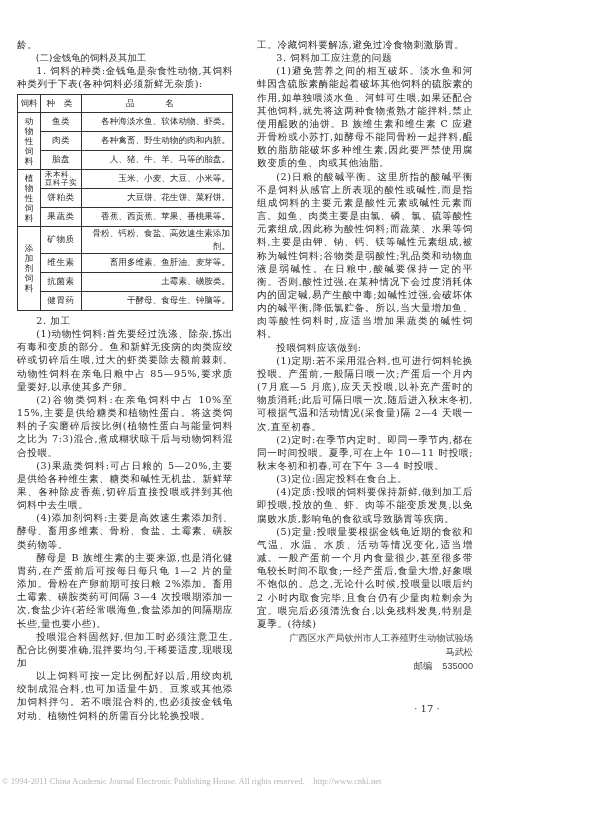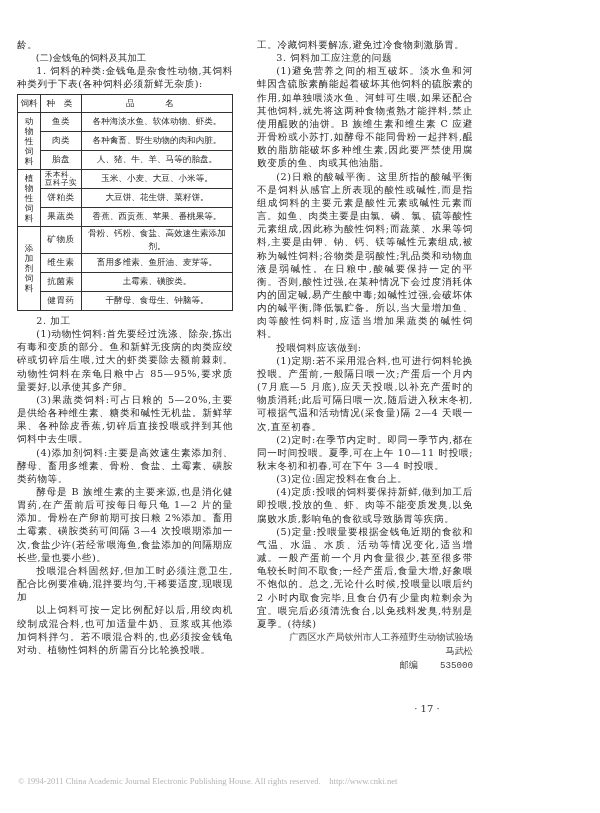--- a/index.html
+++ b/index.html
@@ -13,25 +13,25 @@
   .p { margin: 0; text-align: justify; text-indent: 2em; letter-spacing: 0.6px; }
   .p.noindent { text-indent: 0; }
   .h { margin: 0; text-indent: 2em; font-family: "DejaVu Sans", "Liberation Sans", sans-serif; font-size: 9.4px; color: #333; }
   .h2 { margin: 0; text-indent: 2em; letter-spacing: 0.6px; }
   table.feed { border-collapse: collapse; width: 216px; margin: 3px 0 3px 0; font-size: 8.6px; padding-left: 25px; }
   table.feed td, table.feed th { border: 1px solid #333; padding: 0 2px; height: 18px; font-weight: normal; }
   table.feed th { height: 17px; letter-spacing: 3px; }
   table.feed td.cat { width: 22px; text-align: center; line-height: 10px; writing-mode: horizontal-tb; letter-spacing: 0; font-size: 8.6px; }
   table.feed td.kind { width: 36px; text-align: center; letter-spacing: 0.5px; }
   table.feed td.kind.small { font-size: 7.6px; line-height: 8px; }
-  table.feed td.items { text-align: center; }
-  .addr { margin-top: 1px; font-family: Liberation Mono, monospace; font-size: 9.2px; line-height: 14px; color: #444; }
+  table.feed td.items { text-align: right; }
+  .addr { margin-top: 1px; font-family: Liberation Sans, sans-serif; font-size: 9.2px; line-height: 14px; color: #444; }
   .addr .r { text-align: right; }
   .pagenum { position: absolute; left: 14px; width: 600px; top: 703px; text-align: center; padding-left: 226px; box-sizing: border-box; font-size: 10px; color: #333; }
-  .footer { position: absolute; left: 18px; top: 776px; font-size: 8.6px; color: #b5b5b5; font-family: "Liberation Serif", "DejaVu Serif", serif; white-space: pre; }
+  .footer { position: absolute; left: 2px; top: 776px; font-size: 8.6px; color: #b5b5b5; font-family: "Liberation Serif", "DejaVu Serif", serif; white-space: pre; }
 </style>
 </head>
 <body>
 
 <div class="col left">
   <p class="p noindent">龄。</p>
   <p class="h">(二)金钱龟的饲料及其加工</p>
   <p class="p">1. 饲料的种类:金钱龟是杂食性动物,其饲料种类列于下表(各种饲料必须新鲜无杂质):</p>
 
   <table class="feed">
@@ -82,20 +82,21 @@
     </tr>
     <tr>
       <td class="kind">健胃药</td>
       <td class="items">干酵母、食母生、钟脑等。</td>
     </tr>
   </tbody>
     </table>
 
   <p class="h2">2. 加工</p>
   <p class="p">(1)动物性饲料:首先要经过洗涤、除杂,拣出有毒和变质的部分。鱼和新鲜无疫病的肉类应绞碎或切碎后生喂,过大的虾类要除去额前棘刺。动物性饲料在亲龟日粮中占 85—95%,要求质量要好,以承使其多产卵。</p>
+  <p class="p">(2)谷物类饲料:在亲龟饲料中占 10%至 15%,主要是供给糖类和植物性蛋白。将这类饲料的子实磨碎后按比例(植物性蛋白与能量饲料之比为 7:3)混合,煮成糊状晾干后与动物饲料混合投喂。</p>
   <p class="p">(3)果蔬类饲料:可占日粮的 5—20%,主要是供给各种维生素、糖类和碱性无机盐。新鲜苹果、各种除皮香蕉,切碎后直接投喂或拌到其他饲料中去生喂。</p>
   <p class="p">(4)添加剂饲料:主要是高效速生素添加剂、酵母、畜用多维素、骨粉、食盐、土霉素、磺胺类药物等。</p>
   <p class="p">酵母是 B 族维生素的主要来源,也是消化健胃药,在产蛋前后可按每日每只龟 1—2 片的量添加。骨粉在产卵前期可按日粮 2%添加。畜用土霉素、磺胺类药可间隔 3—4 次投喂期添加一次,食盐少许(若经常喂海鱼,食盐添加的间隔期应长些,量也要小些)。</p>
   <p class="p">投喂混合料固然好,但加工时必须注意卫生,配合比例要准确,混拌要均匀,干稀要适度,现喂现加</p>
   <p class="p">以上饲料可按一定比例配好以后,用绞肉机绞制成混合料,也可加适量牛奶、豆浆或其他添加饲料拌匀。若不喂混合料的,也必须按金钱龟对动、植物性饲料的所需百分比轮换投喂。</p>
 </div>
 
 <div class="col right">
   <p class="p noindent">工。冷藏饲料要解冻,避免过冷食物刺激肠胃。</p>
   <p class="h2">3. 饲料加工应注意的问题</p>

